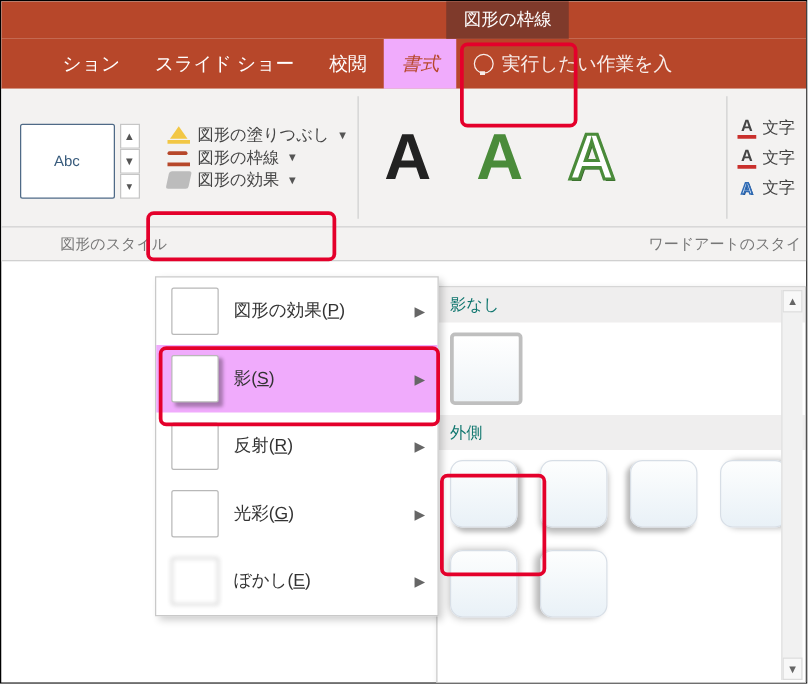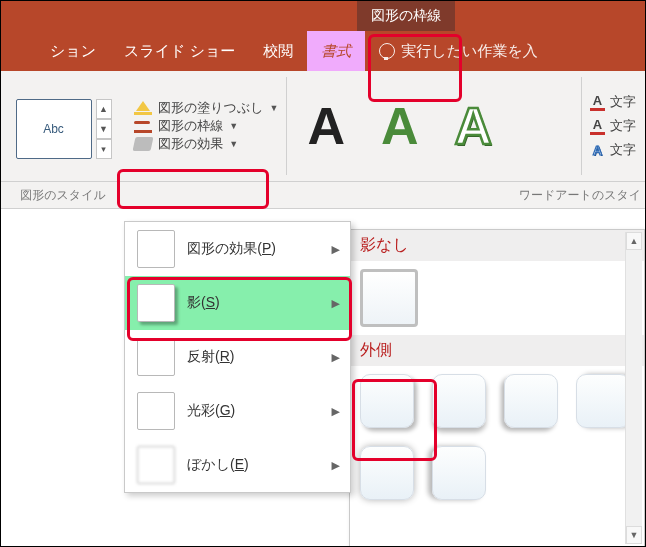--- a/index.html
+++ b/index.html
@@ -44,33 +44,33 @@
   .wa1 { color:#222; }
   .wa2 { color:#4a8b3a; }
   .wa3 { color:#fff; -webkit-text-stroke:2.5px #4a8b3a; text-shadow:1.5px 1.5px 0 #2f5a25; }
 
   .text-cmds { width:55px; display:flex; flex-direction:column; justify-content:center; gap:6px; font-size:13px; color:#444; padding:6px 0 6px 8px; }
   .tcmd { display:flex; align-items:center; gap:5px; }
   .tA { font-weight:700; font-size:13px; display:inline-block; width:15px; text-align:center; }
   .tA.blue { color:#fff; -webkit-text-stroke:1.2px #2f6bb5; text-shadow:1px 1px 0 #1f4c88; }
 
   
-  .group-names { height:26px; background:#f3f2f1; display:flex; font-size:12px; color:#777; border-bottom:1px solid #d0d0d0; }
+  .group-names { height:26px; background:#f3f2f1; display:flex; font-size:12px; color:#777; border-bottom:1px solid #d0d0d0;padding-left:28px; }
   .gname { display:flex; align-items:center; }
 
   
   .fx-menu { position:absolute; left:123px; top:220px; width:225px; background:#fff; border:1px solid #c9c9c9; box-shadow:3px 3px 6px rgba(0,0,0,.2); z-index:5; }
   .fx-item { display:flex; align-items:center; height:54px; padding:0 10px 0 12px; gap:12px; font-size:14px; color:#333; cursor:pointer; }
-  .fx-item.hover { background:#86efac; }
+  .fx-item.hover { background:#f0abfc; }
   .fx-swatch { width:36px; height:36px; background:#fff; border:1px solid #b8b8b8; border-radius:2px; flex-shrink:0; }
   .fx-arrow { margin-left:auto; font-size:11px; color:#666; }
 
   
   .shadow-menu { position:absolute; left:348px; top:228px; width:294px; height:316px; background:#fff; border:1px solid #c9c9c9; box-shadow:3px 3px 6px rgba(0,0,0,.2); z-index:4; }
-  .sm-head { background:#efeeee; font-size:16px; color:#b91c1c; padding:5px 10px; }
+  .sm-head { background:#efeeee; font-size:13px; color:#0f766e; padding:5px 10px; }
   .sm-body { padding:8px 10px; display:flex; flex-wrap:wrap; gap:18px; }
   .sw { width:52px; height:52px; border-radius:10px; background:linear-gradient(#fdfefe,#e9f1f7); border:1px solid #d7dee6; cursor:pointer; }
   .sw.noshadow { border:3px solid #bfbfbf; border-radius:4px; background:linear-gradient(#fff,#eef3f7); }
   .sw.o1 { box-shadow:3px 3px 4px rgba(0,0,0,.28); }
   .sw.o2 { box-shadow:0 4px 5px rgba(0,0,0,.28); }
   .sw.o3 { box-shadow:-3px 3px 4px rgba(0,0,0,.28); }
   .sw.o4 { box-shadow:4px 0 5px rgba(0,0,0,.28); }
   .sw.o5 { box-shadow:0 0 7px rgba(0,0,0,.30); }
   .sw.o6 { box-shadow:-4px 0 5px rgba(0,0,0,.28); }
   .scrollbar { position:absolute; right:2px; top:2px; bottom:2px; width:16px; background:#f1f1f1; border-left:1px solid #e0e0e0; }

